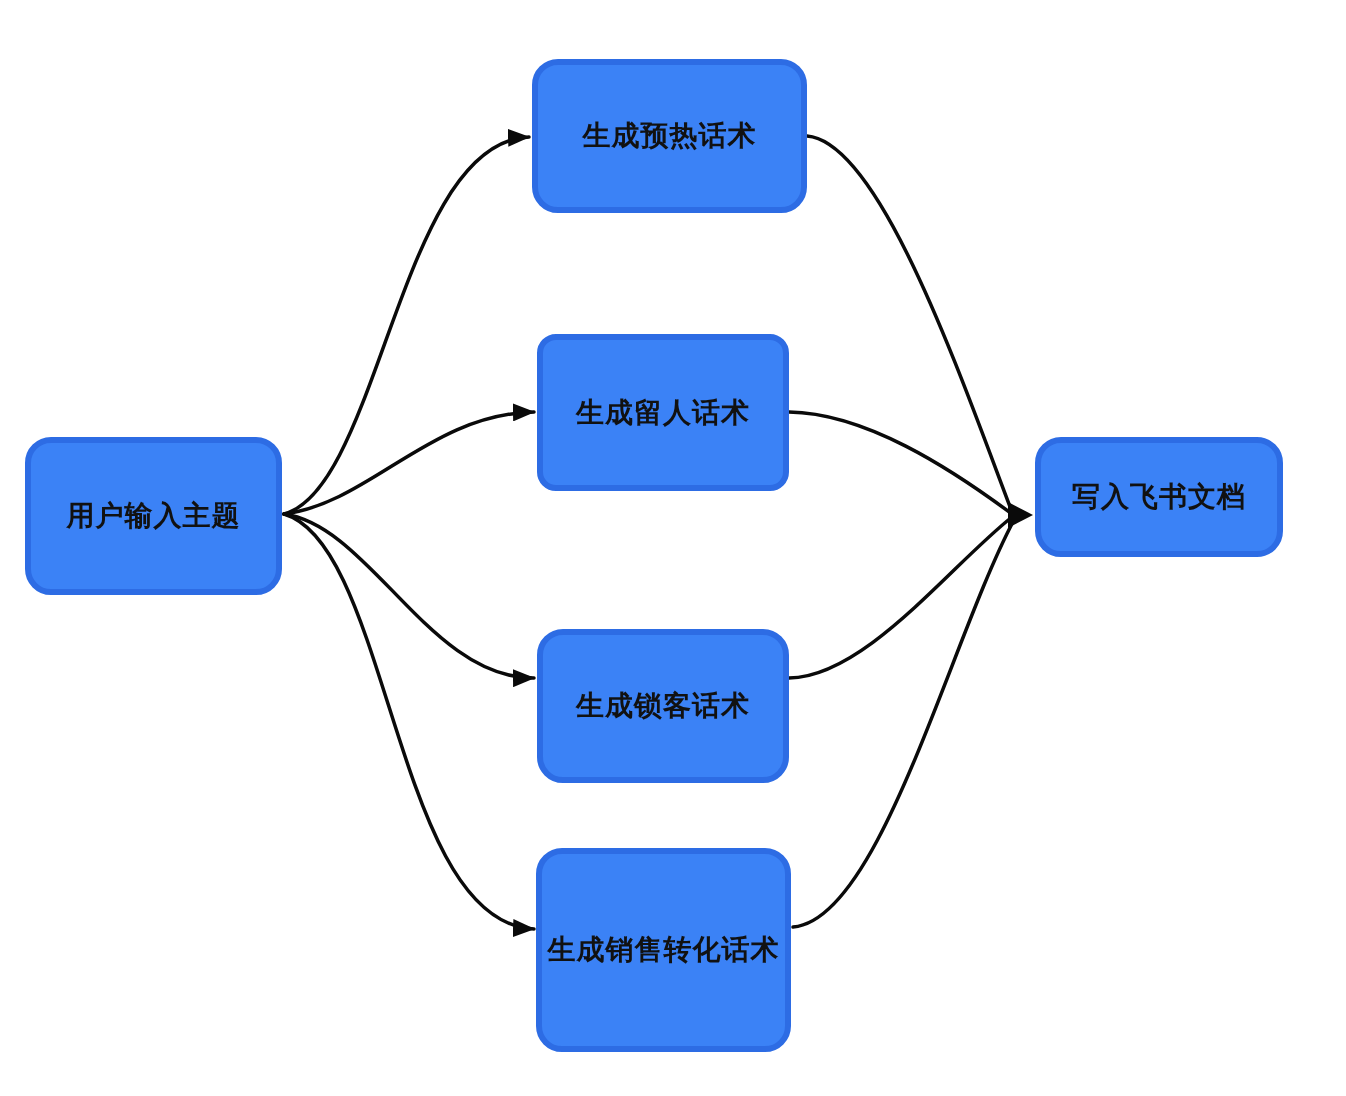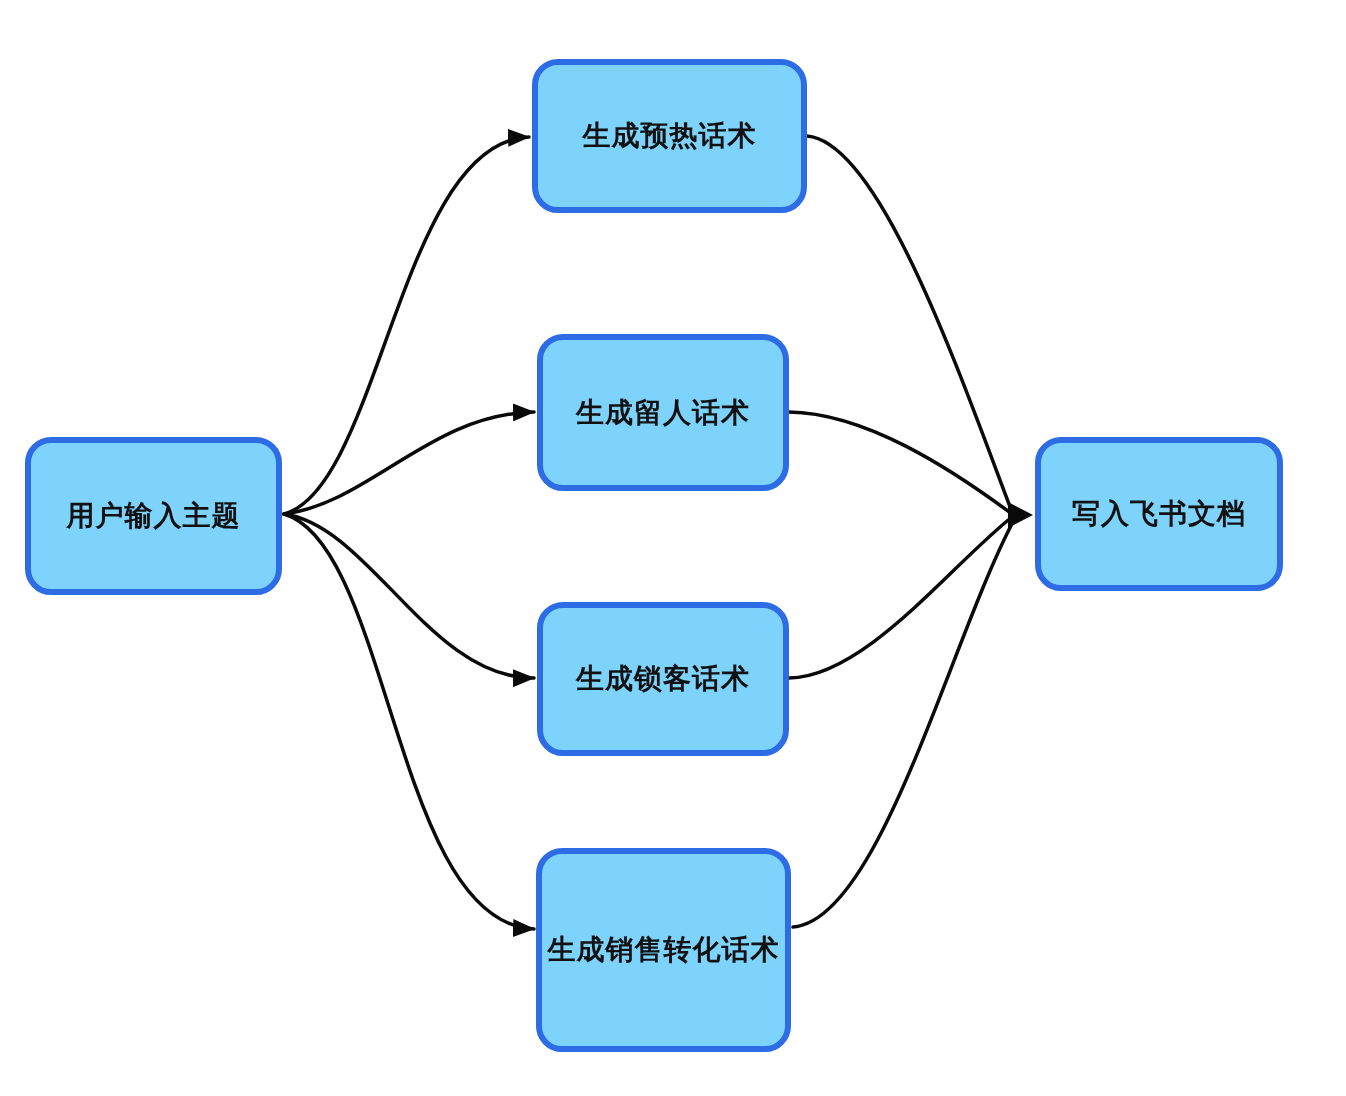--- a/index.html
+++ b/index.html
@@ -24,41 +24,41 @@
   }
   .edge {
     fill: none;
     stroke: #0a0a0a;
     stroke-width: 3.5;
     stroke-linecap: round;
   }
   .node {
     position: absolute;
     box-sizing: border-box;
-    background: #7dd3fc;
+    background: #3b82f6;
     border: 6px solid #2d6ce4;
     border-radius: 26px;
     display: flex;
     align-items: center;
     justify-content: center;
     text-align: center;
   }
   .node-label {
     font-size: 28px;
     font-weight: 600;
     color: #111111;
     letter-spacing: 1px;
     white-space: nowrap;
   }
   .n-input   { left: 25px;   top: 437px; width: 257px; height: 158px; font-family: Liberation Serif, serif; }
   .n-warmup  { left: 532px;  top: 59px;  width: 275px; height: 154px; }
-  .n-retain  { left: 537px;  top: 334px; width: 252px; height: 157px; }
-  .n-lock    { left: 537px;  top: 602px; width: 252px; height: 154px; }
+  .n-retain  { left: 537px;  top: 334px; width: 252px; height: 157px; border-radius: 19px; }
+  .n-lock    { left: 537px;  top: 629px; width: 252px; height: 154px; }
   .n-convert { left: 536px;  top: 848px; width: 255px; height: 204px; }
-  .n-feishu  { left: 1035px; top: 437px; width: 248px; height: 154px; }
+  .n-feishu  { left: 1035px; top: 437px; width: 248px; height: 120px; }
 </style>
 </head>
 <body>
 
 <div class="canvas">
 
   <svg class="edge-layer" viewBox="0 0 1346 1096" xmlns="http://www.w3.org/2000/svg">
     <defs>
       <marker id="arrow" viewBox="0 0 22 18" refX="21" refY="9" markerWidth="22" markerHeight="18" markerUnits="userSpaceOnUse" orient="auto">
         <path d="M0,0 L22,9 L0,18 Z" fill="#0a0a0a"></path>

